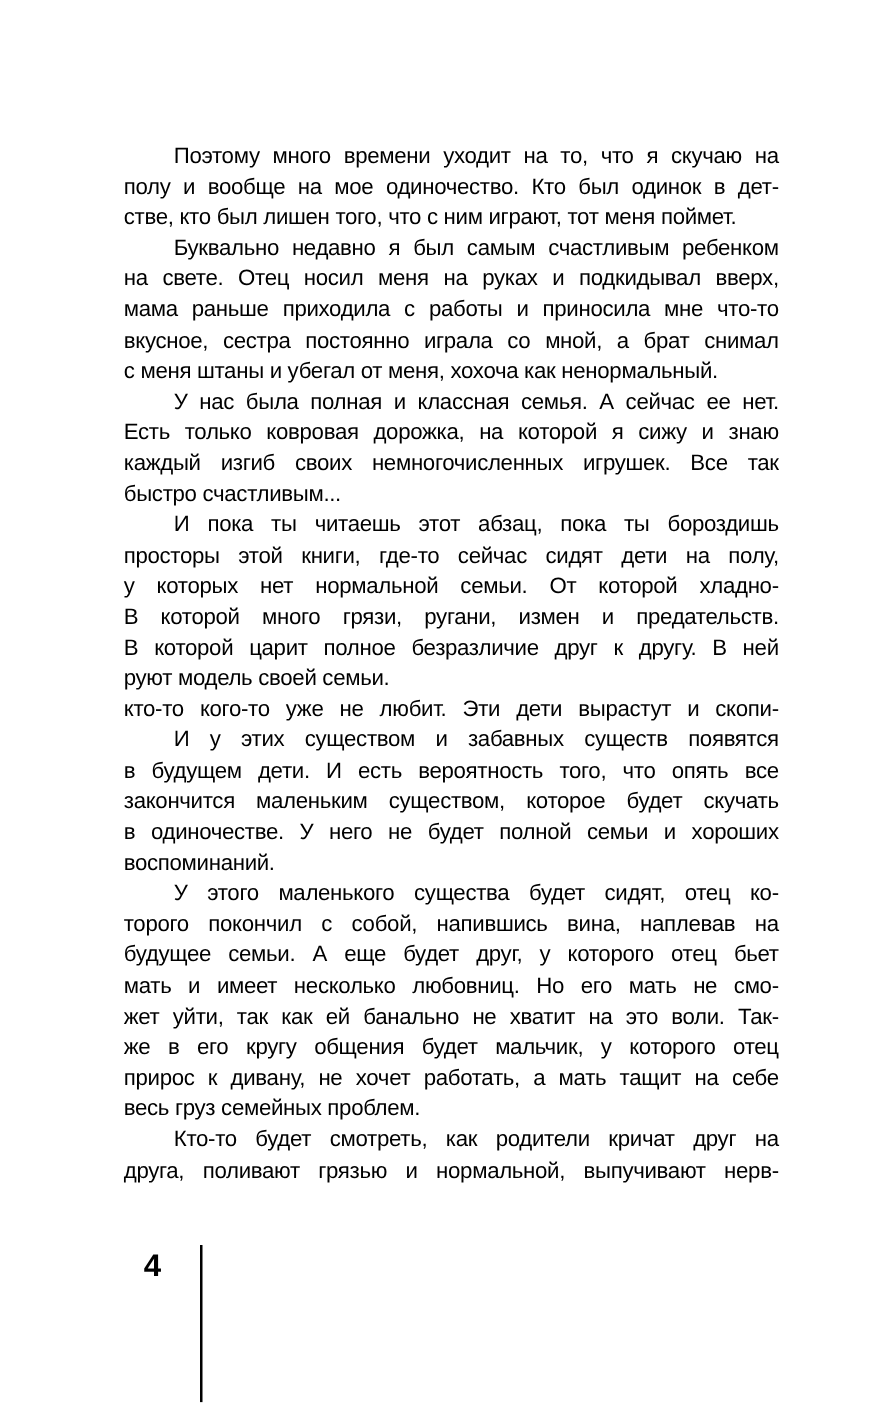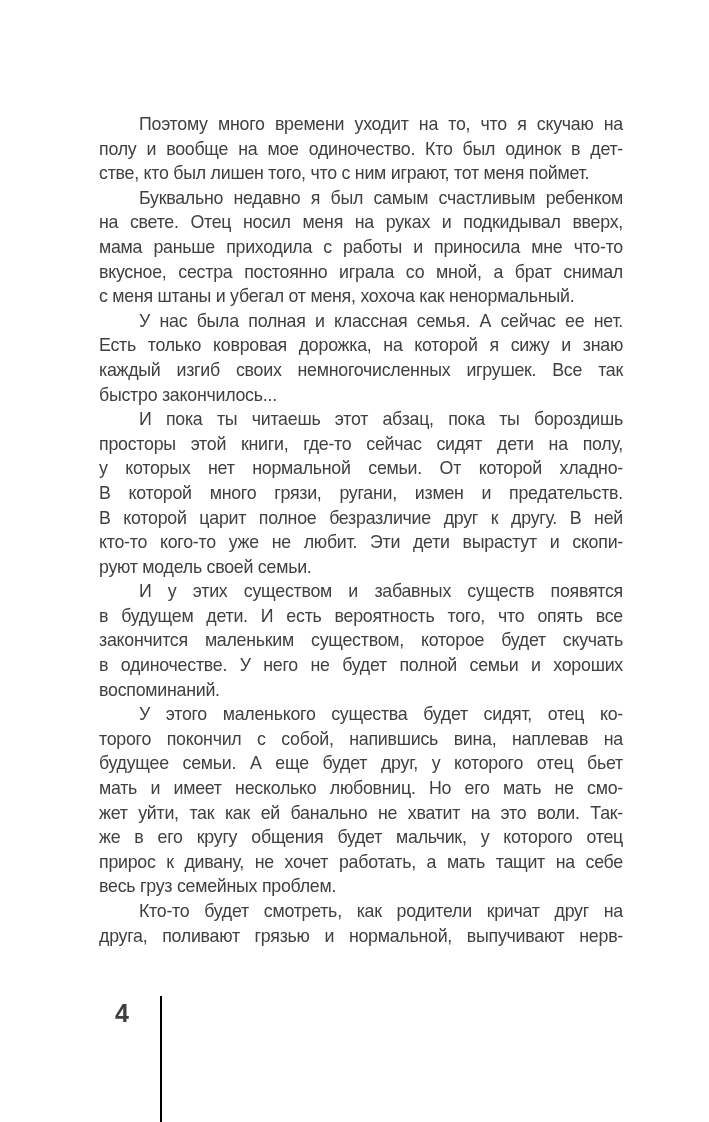--- a/index.html
+++ b/index.html
@@ -7,21 +7,21 @@
     padding: 0;
     background: #ffffff;
   }
   .page {
     position: relative;
     width: 709px;
     height: 1122px;
     background: #ffffff;
     overflow: hidden;
     font-family: "Liberation Sans", sans-serif;
-    color: #404040;
+    color: #000000;
   }
   .text-block {
     position: absolute;
     left: 99px;
     top: 112px;
     width: 524px;
     font-size: 17.8px;
     line-height: 24.6px;
     letter-spacing: -0.25px;
   }
@@ -72,30 +72,30 @@
         <div class="line indent">Буквально недавно я был самым счастливым ребенком</div>
         <div class="line">на свете. Отец носил меня на руках и подкидывал вверх,</div>
         <div class="line">мама раньше приходила с работы и приносила мне что-то</div>
         <div class="line">вкусное, сестра постоянно играла со мной, а брат снимал</div>
         <div class="line last">с меня штаны и убегал от меня, хохоча как ненормальный.</div>
       </div>
       <div class="paragraph">
         <div class="line indent">У нас была полная и классная семья. А сейчас ее нет.</div>
         <div class="line">Есть только ковровая дорожка, на которой я сижу и знаю</div>
         <div class="line">каждый изгиб своих немногочисленных игрушек. Все так</div>
-        <div class="line last">быстро закончилось...</div>
+        <div class="line last">быстро счастливым...</div>
       </div>
       <div class="paragraph">
         <div class="line indent">И пока ты читаешь этот абзац, пока ты бороздишь</div>
         <div class="line">просторы этой книги, где-то сейчас сидят дети на полу,</div>
         <div class="line">у которых нет нормальной семьи. От которой хладно-</div>
         <div class="line">В которой много грязи, ругани, измен и предательств.</div>
         <div class="line">В которой царит полное безразличие друг к другу. В ней</div>
+        <div class="line last">руют модель своей семьи.</div>
         <div class="line">кто-то кого-то уже не любит. Эти дети вырастут и скопи-</div>
-        <div class="line last">руют модель своей семьи.</div>
       </div>
       <div class="paragraph">
         <div class="line indent">И у этих существом и забавных существ появятся</div>
         <div class="line">в будущем дети. И есть вероятность того, что опять все</div>
         <div class="line">закончится маленьким существом, которое будет скучать</div>
         <div class="line">в одиночестве. У него не будет полной семьи и хороших</div>
         <div class="line last">воспоминаний.</div>
       </div>
       <div class="paragraph">
         <div class="line indent">У этого маленького существа будет сидят, отец ко-</div>

